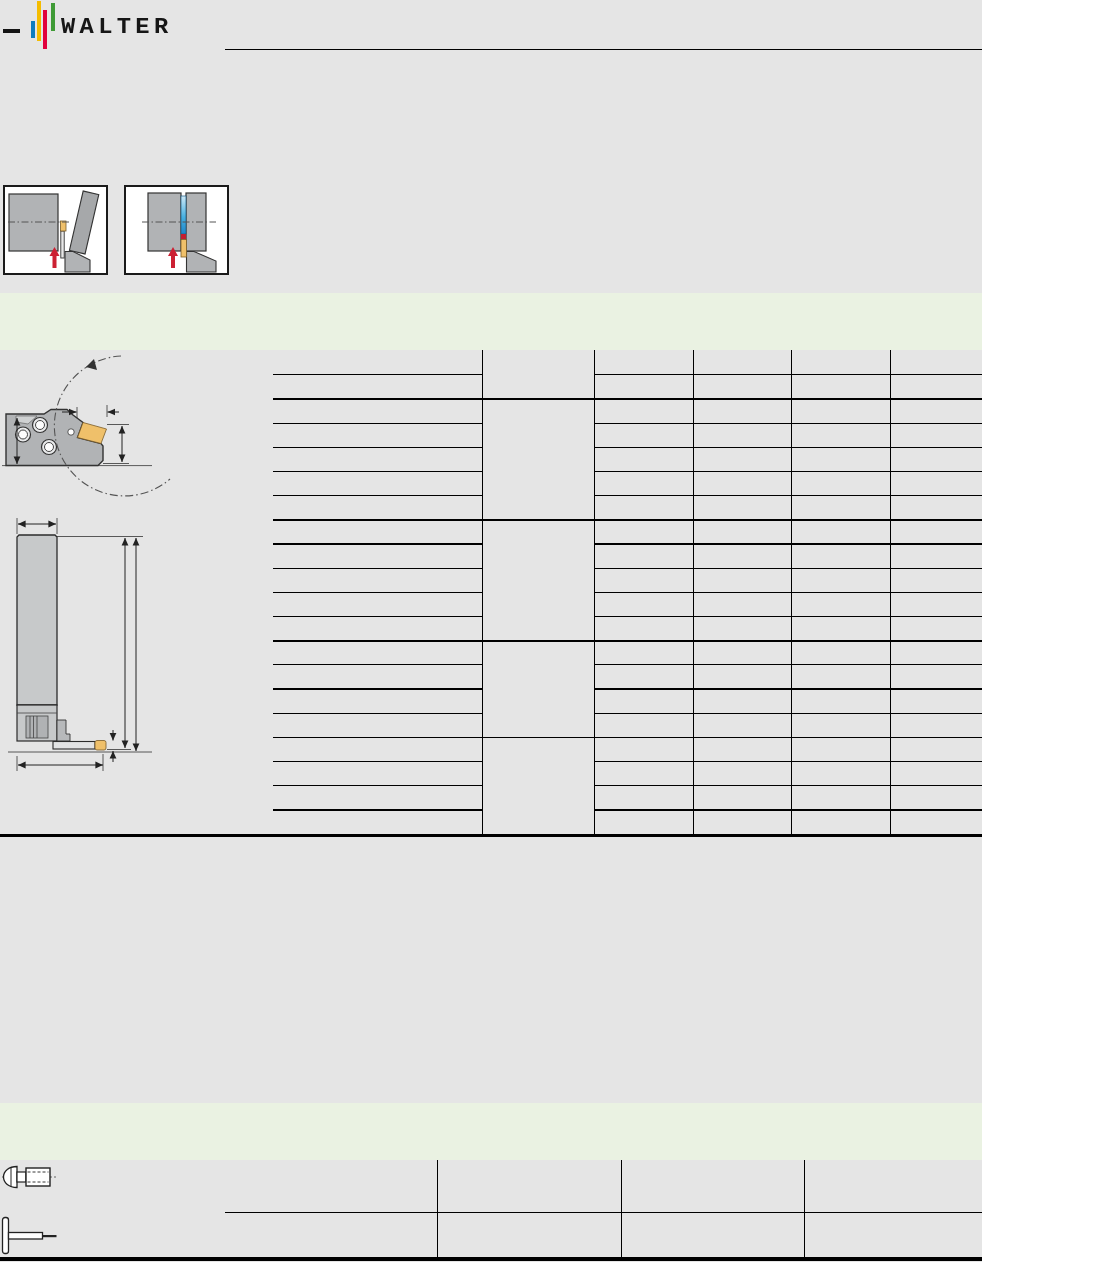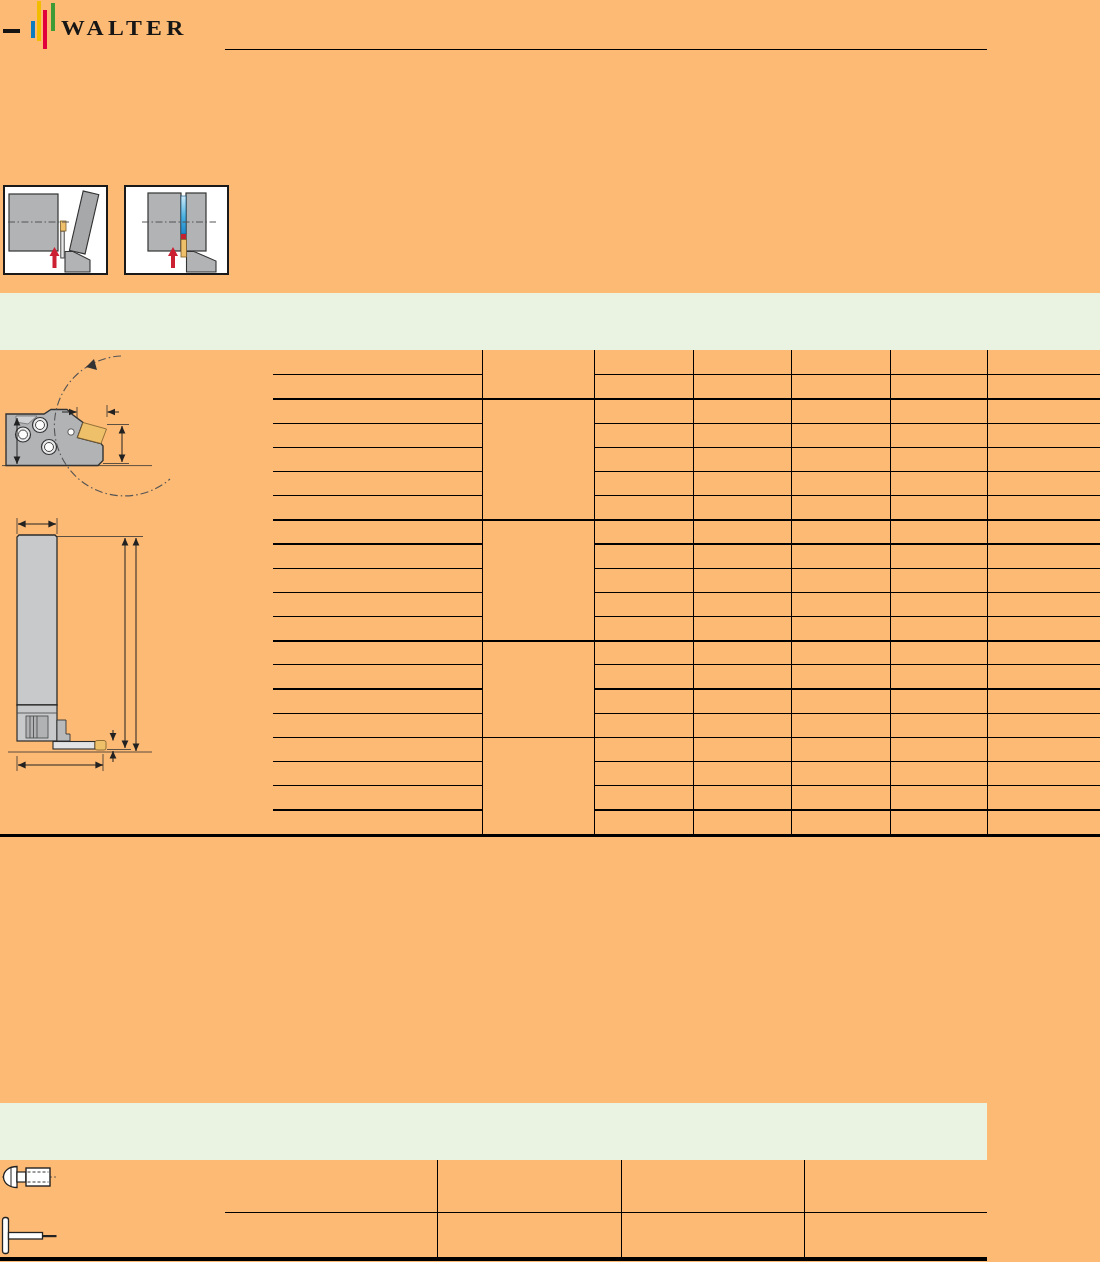--- a/index.html
+++ b/index.html
@@ -1,17 +1,17 @@
 <!DOCTYPE html>
 <html style="--logo-blue: #0d7cbf; --logo-yellow: #f4bc00; --logo-red: #e1003c; --logo-green: #3f9b36; --band-green: #eaf2e2; --line-black: #000000; --drawing-gray: #b1b3b5; --drawing-gray-light: #c7c9ca; --drawing-outline: #333333; --insert-gold: #efc06a; --arrow-red: #cc2133; --groove-blue: #2f9ad4;"><head>
 <meta charset="utf-8">
 <style>
   html,body{margin:0;padding:0;background:#ffffff;}
-  .page{position:relative;width:1100px;height:1262px;background:#fdba74;overflow:hidden;
-        font-family:Liberation Serif, serif;}
+  .page{position:relative;width:982px;height:1262px;background:#e5e5e5;overflow:hidden;
+        font-family:Liberation Mono, monospace;}
   .ln{position:absolute;background:var(--line-black,#000);}
   .band{position:absolute;background:var(--band-green,#eaf2e2);}
   
   .logo{position:absolute;left:3px;top:0;width:220px;height:52px;}
   .logo .dash{position:absolute;left:0;top:29px;width:17px;height:4px;background:#141414;}
   .logo .bar{position:absolute;width:4px;}
   .bar-blue{left:28px;top:21px;height:17px;background:var(--logo-blue,#0d7cbf);}
   .bar-yellow{left:34px;top:1px;height:40px;background:var(--logo-yellow,#f4bc00);}
   .bar-red{left:40px;top:10px;height:39px;background:var(--logo-red,#e1003c);}
   .bar-green{left:48px;top:3px;height:28px;background:var(--logo-green,#3f9b36);}

